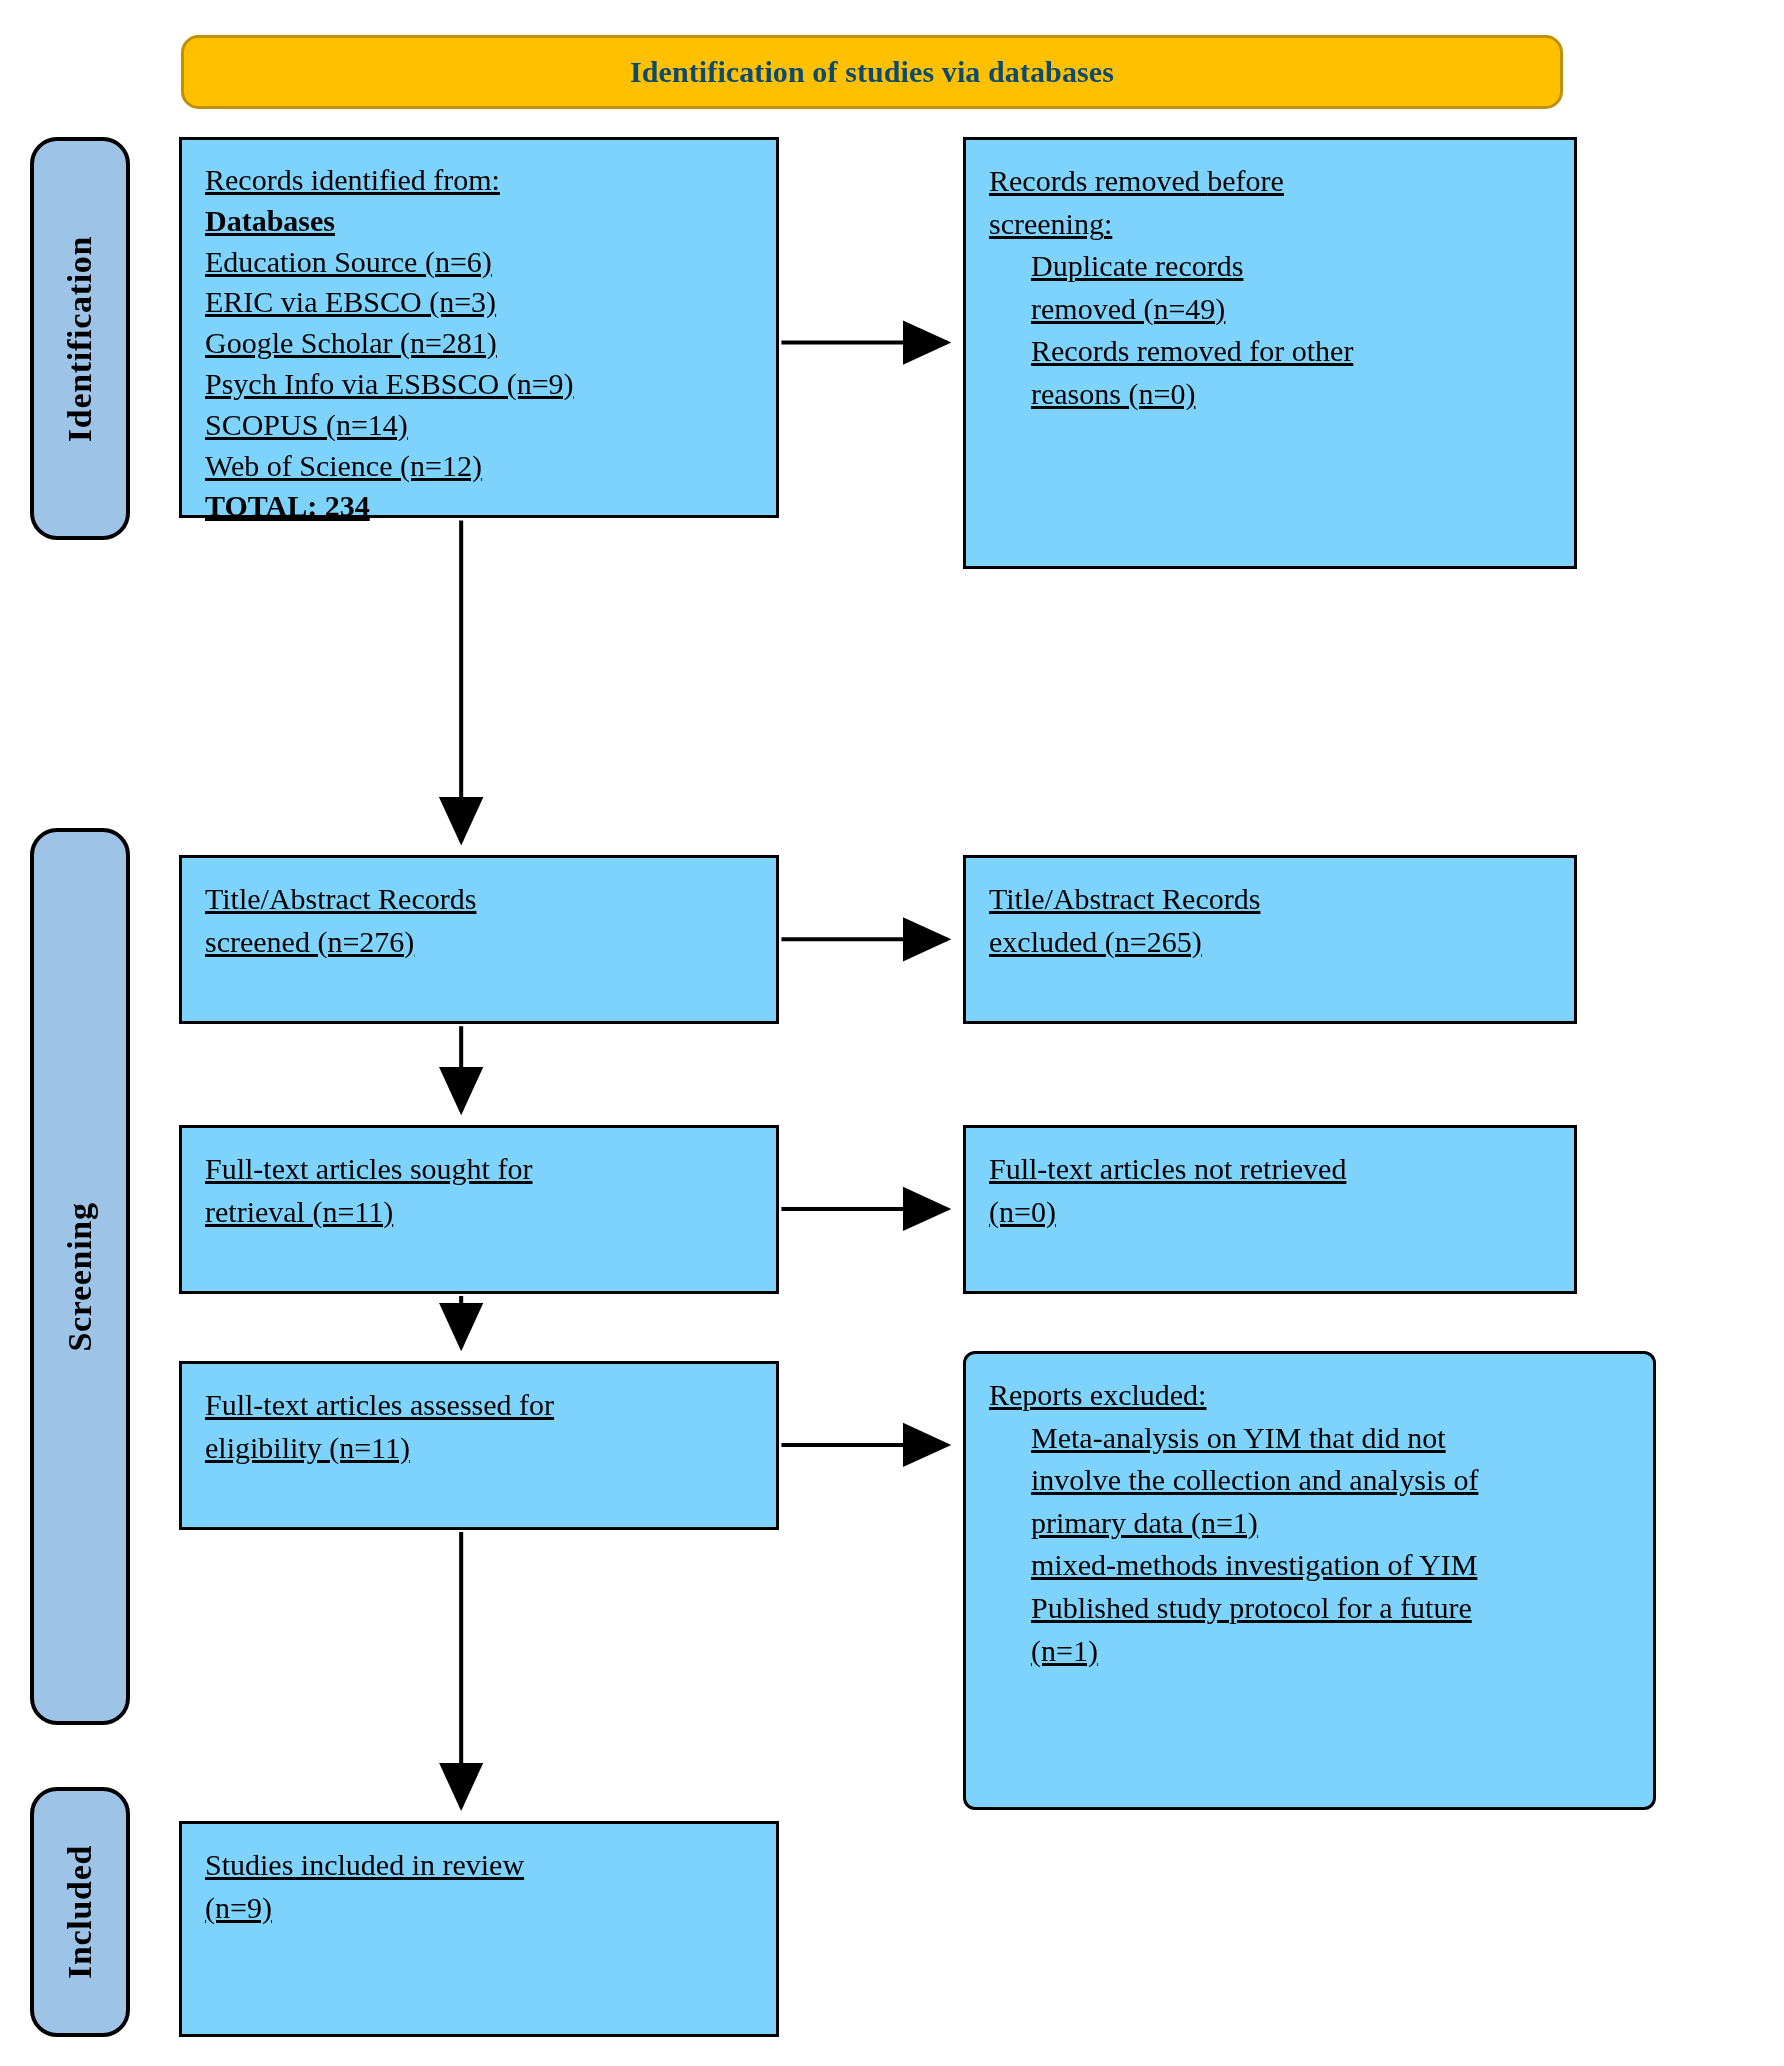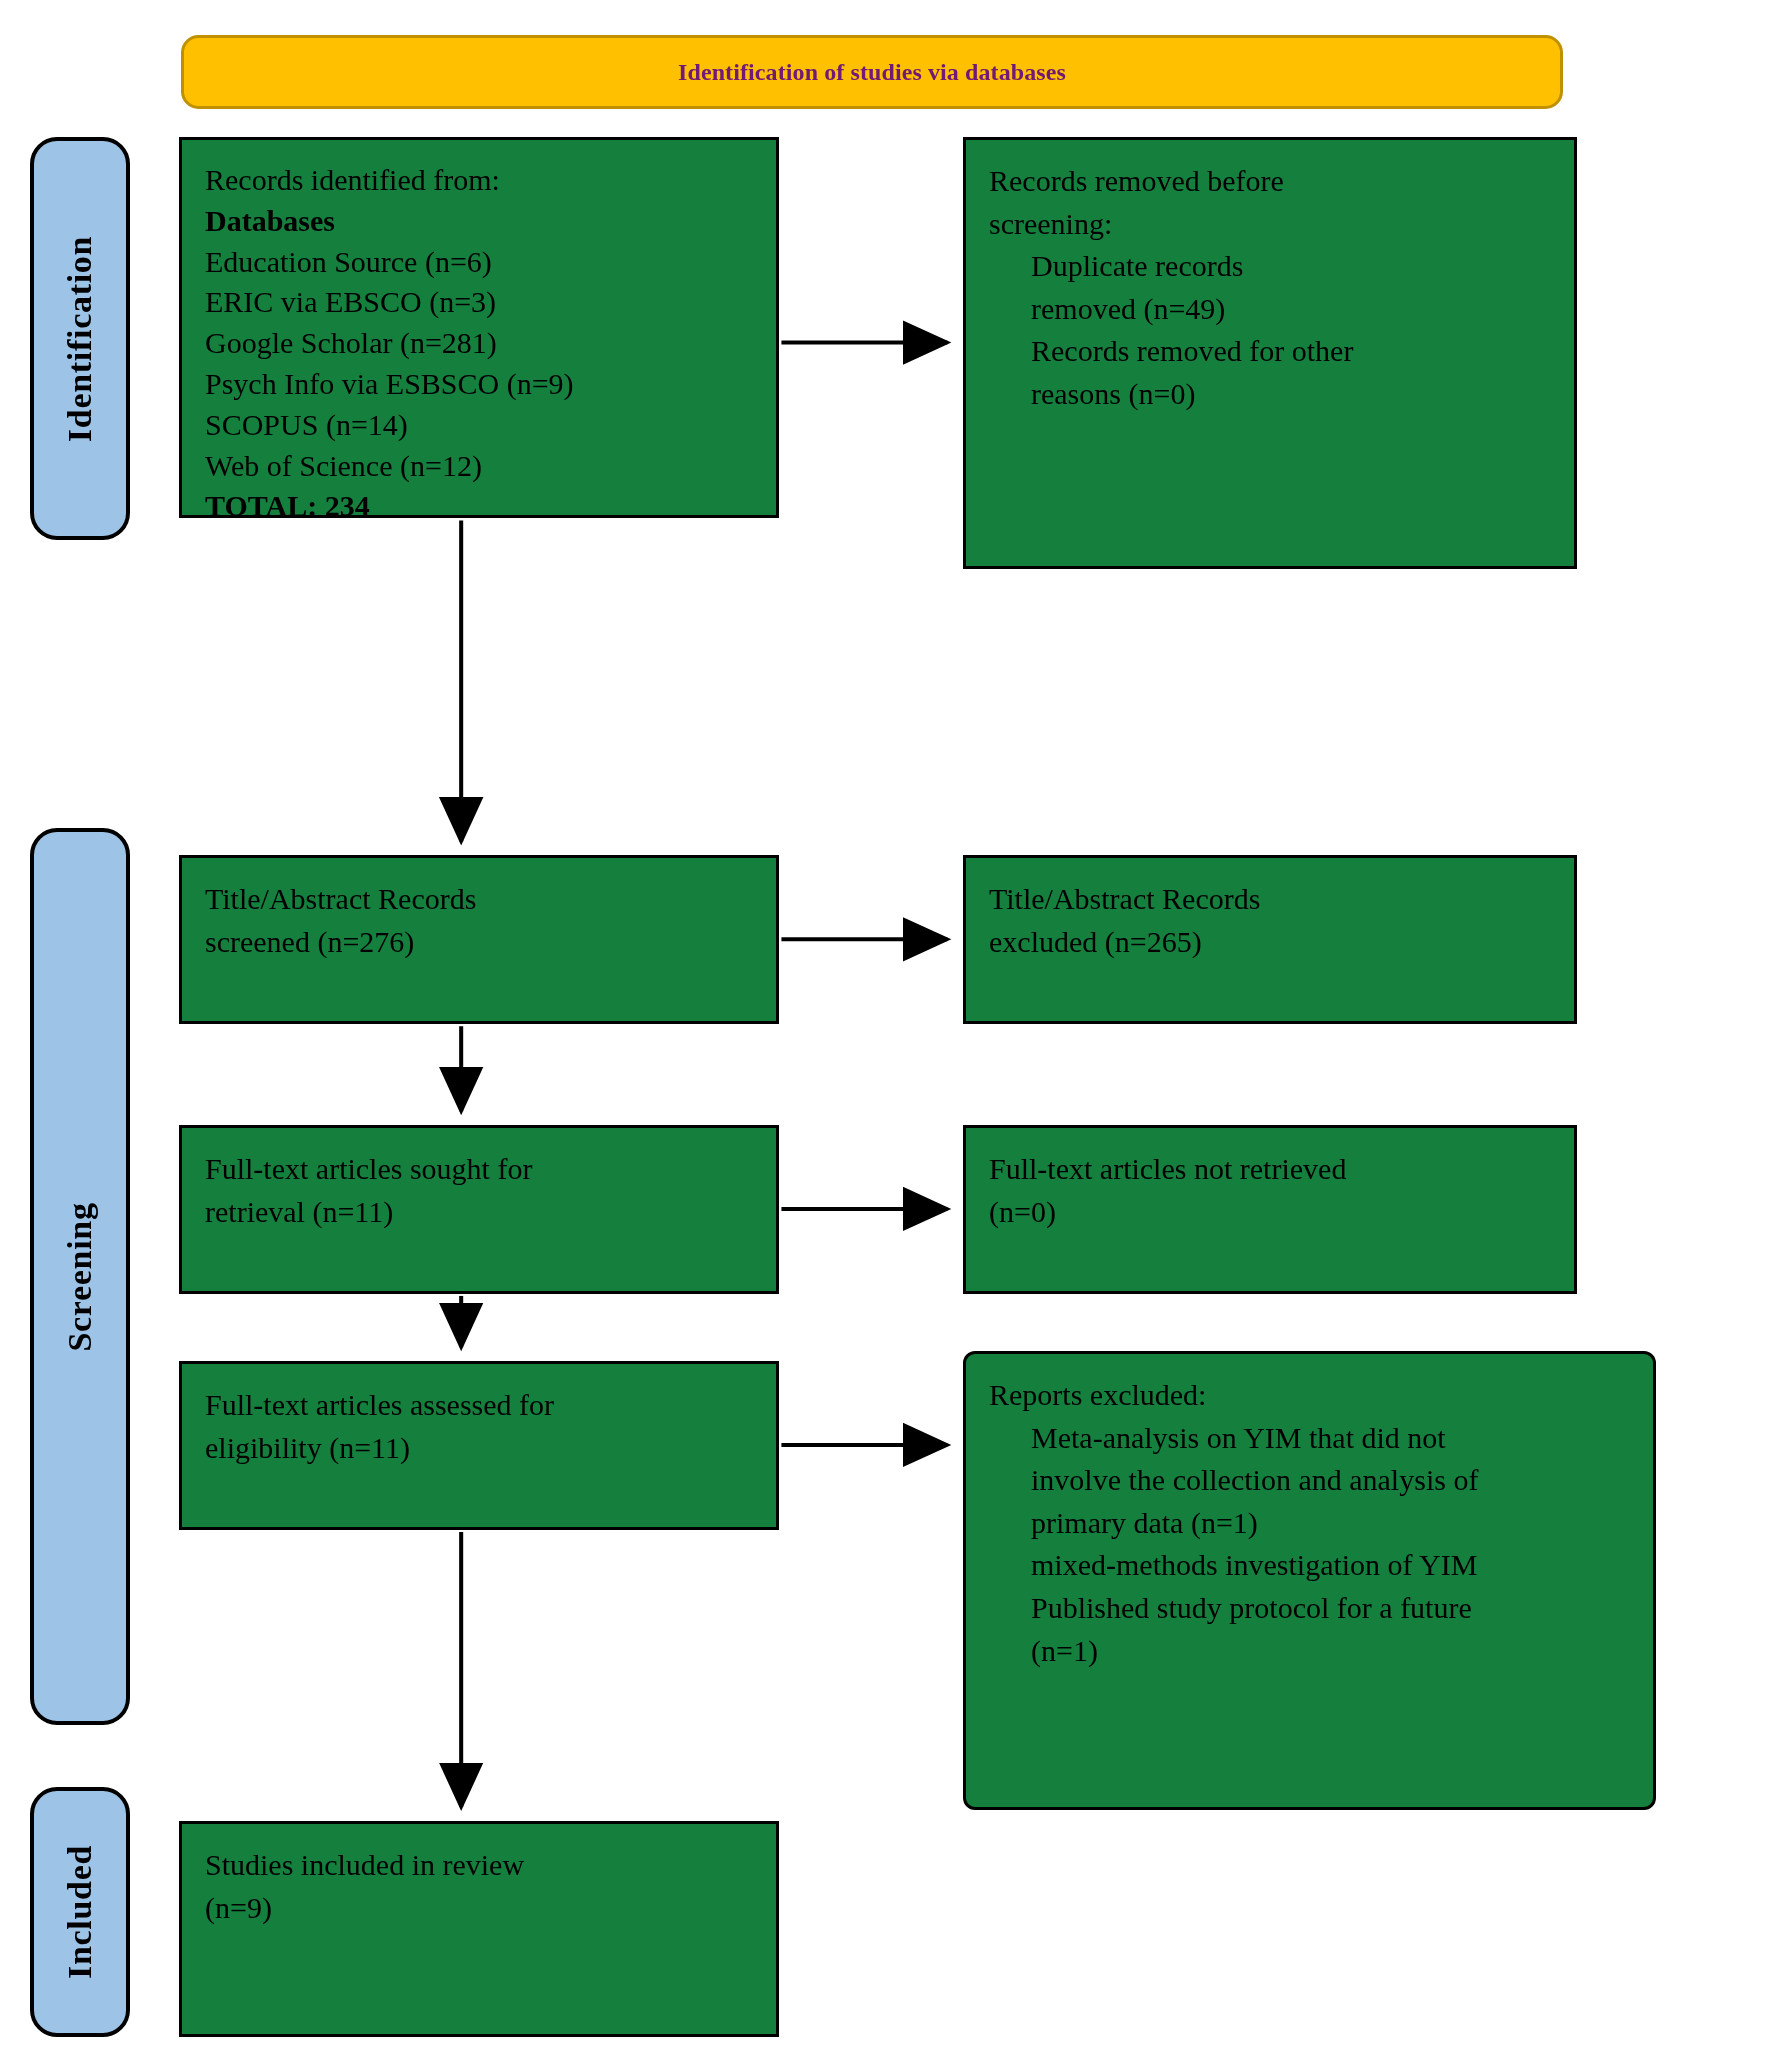--- a/index.html
+++ b/index.html
@@ -32,24 +32,24 @@
     height: 74px;
     background: #FFC000;
     border: 3.4px solid #BF9000;
     border-radius: 17.5px;
     box-sizing: border-box;
     display: flex;
     align-items: center;
     justify-content: center;
   }
   .banner-text {
-    font-size: 24px;
+    font-size: 30px;
     font-weight: bold;
     letter-spacing: 0.1px;
-    color: #701a75;
+    color: #0c4a6e;
     white-space: nowrap;
     text-align: center;
   }
 
   
   .stage {
     position: absolute;
     left: 30px;
     width: 100px;
     background: #9DC3E6;
@@ -68,24 +68,25 @@
     color: #000;
     letter-spacing: 0.7px;
   }
   #stage-identification { top: 137px;  height: 403px; }
   #stage-screening      { top: 828px; height: 897px; }
   #stage-included       { top: 1787px; height: 250px; }
 
   
   .box {
     position: absolute;
-    background: #15803d;
+    background: #7dd3fc;
     border: 3.4px solid #000000;
     box-sizing: border-box;
     padding: 20px 23px;
+    text-decoration: underline;
   }
   .box p {
     margin: 0;
     font-size: 30px;
     line-height: 1.42;
     color: #000;
   }
   .box p.b    { font-weight: bold; }
   .box p.ind  { padding-left: 42px; }
   .tight p { line-height: 1.36; }

